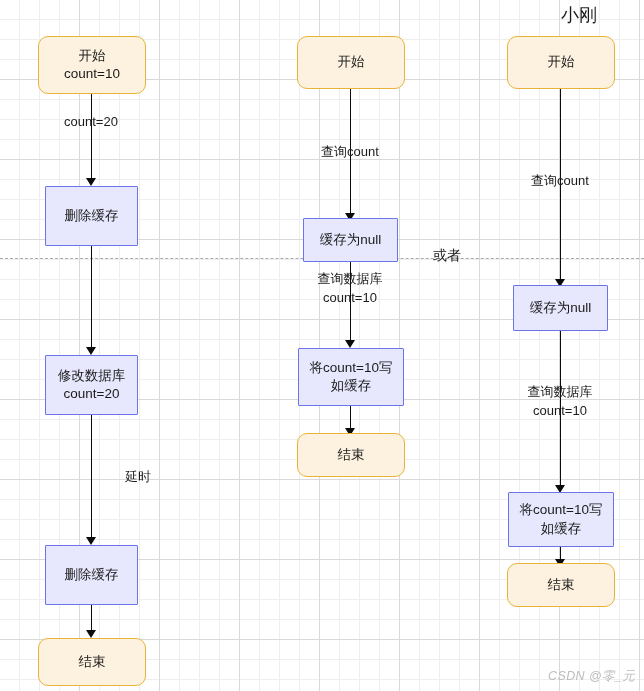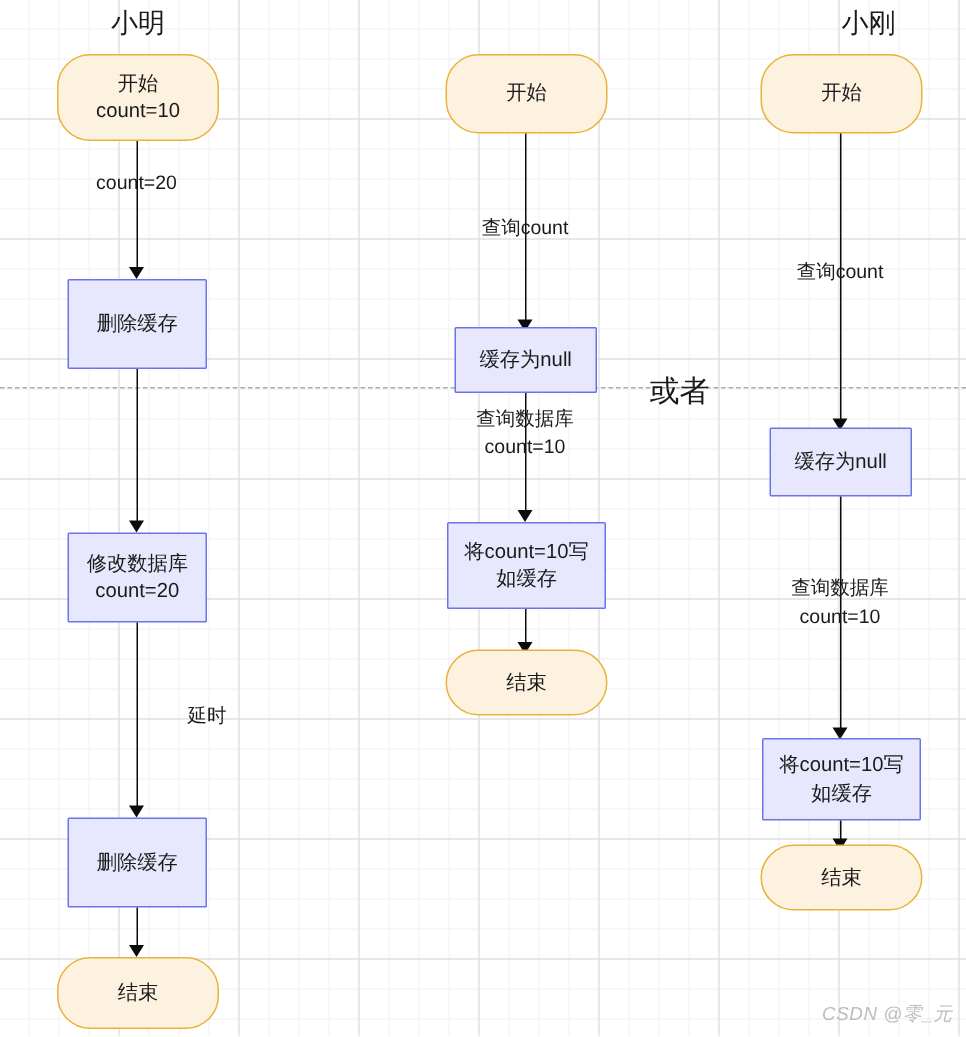--- a/index.html
+++ b/index.html
@@ -42,21 +42,21 @@
     align-items: center;
     justify-content: center;
     text-align: center;
     font-size: 13.5px;
     color: #1a1a1a;
     line-height: 1.35;
   }
   .node.terminal {
     background: #fdf2e0;
     border: 1px solid #e8b339;
-    border-radius: 22px;
+    border-radius: 10px;
   }
   .node.process {
     background: #e7e8fd;
     border: 1px solid #6b74e8;
     border-radius: 1px;
   }
   .node span { display: block; }
 
   .edge {
     position: absolute;
@@ -83,40 +83,39 @@
 
   .divider {
     position: absolute;
     left: 0;
     width: 644px;
     height: 0;
     border-top: 1.5px dashed #aaaaaa;
   }
   .divider-label {
     position: absolute;
-    font-size: 20px;
+    font-size: 14px;
     color: #1a1a1a;
     white-space: nowrap;
     background: transparent;
   }
 
   .watermark {
     position: absolute;
     font-size: 12.5px;
     color: #bdbdbd;
     white-space: nowrap;
     letter-spacing: 0.4px;
   }
 </style>
 </head>
 <body>
 
 <div id="canvas">
 
-  <div class="swimlane-title" style="left:32px; top:6px; width:120px;">小明</div>
   <div class="swimlane-title" style="left:499px; top:6px; width:120px;padding-left:20px;">小刚</div>
 
   <div class="divider" style="top:258px;"></div>
   <div class="divider-label" style="left:433px; top:247px;">或者</div>
 
   <div class="node terminal" style="left:38px; top:36px; width:108px; height:58px;">
     <span>开始</span>
     <span>count=10</span>
   </div>
 

